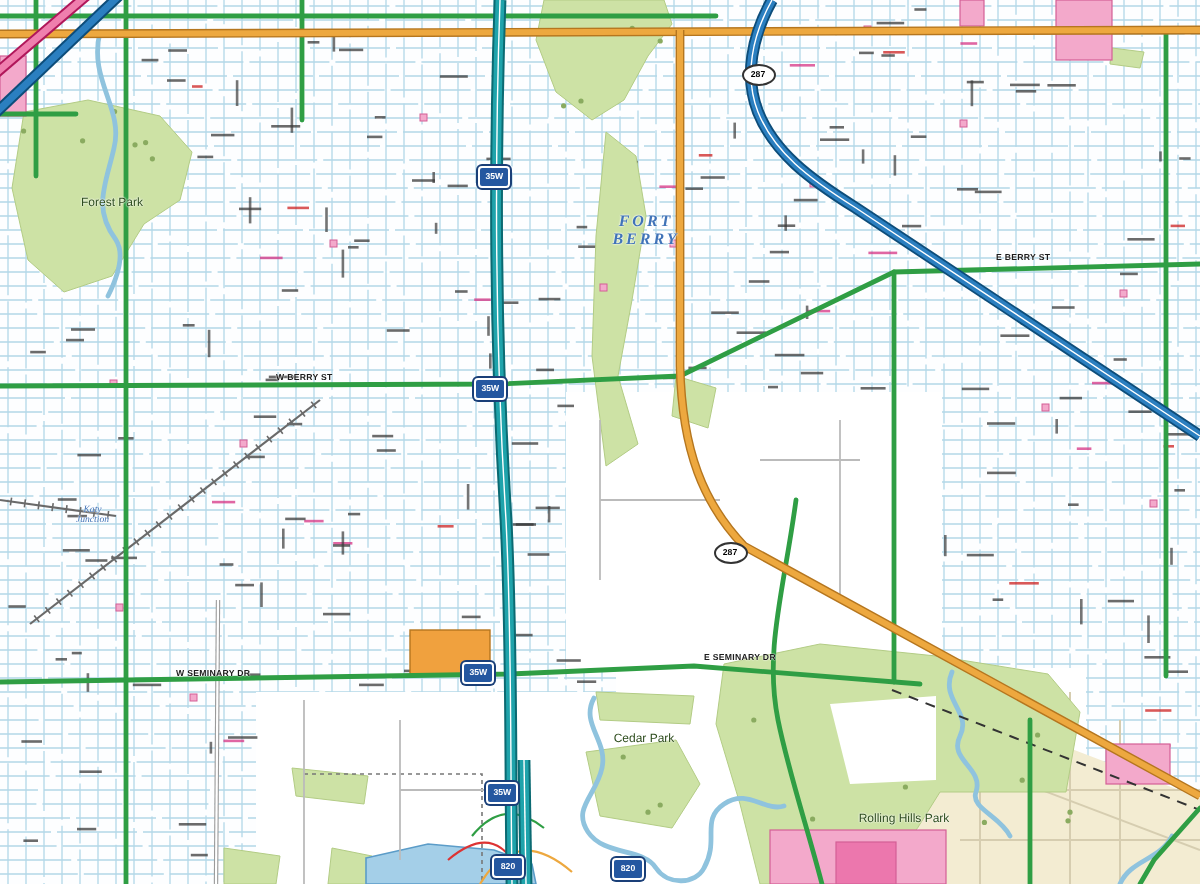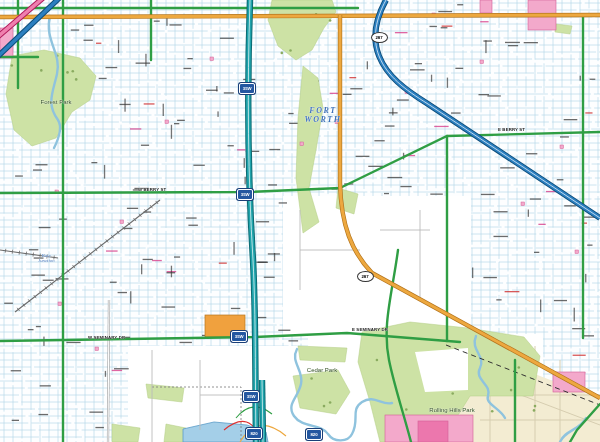--- a/index.html
+++ b/index.html
@@ -487,21 +487,21 @@
       <path d="M386,0 C376,18 372,38 379,56 C387,76 404,89 428,104 L600,218" stroke="#ffffff" stroke-width="0.7" fill="none"></path>
       <path d="M-6,40 L50,-8" stroke="#b0175a" stroke-width="5.5" fill="none"></path>
       <path d="M-6,40 L50,-8" stroke="#ef7fae" stroke-width="3.5" fill="none"></path>
       <path d="M-8,62 L72,-14" stroke="#0d4d7a" stroke-width="5.5" fill="none"></path>
       <path d="M-8,62 L72,-14" stroke="#2b7fc0" stroke-width="3.5" fill="none"></path>
     </svg>
 
   <div class="overlay">
     <div class="lbl city" style="left:300px;top:103px;">
       <div>FORT</div>
-      <div>WORTH</div>
+      <div>BERRY</div>
     </div>
 
     <div class="lbl park-lbl" style="left:412px;top:404px;width:80px;">Rolling Hills Park</div>
     <div class="lbl park-lbl" style="left:300px;top:364px;width:44px;">Cedar Park</div>
     <div class="lbl park-lbl" style="left:28px;top:96px;width:56px;">Forest Park</div>
 
     <div class="lbl junction" style="left:38px;top:250px;">
       <div>Katy</div>
       <div>Junction</div>
     </div>

